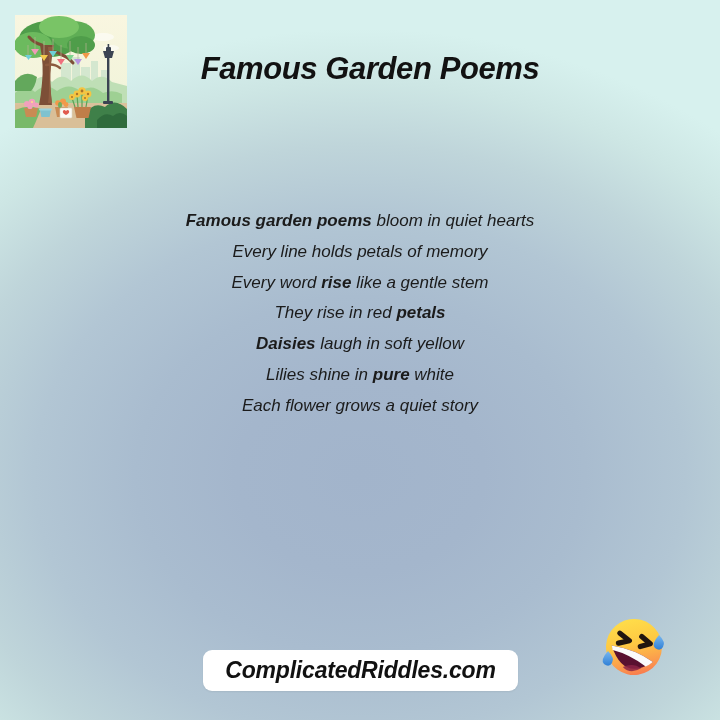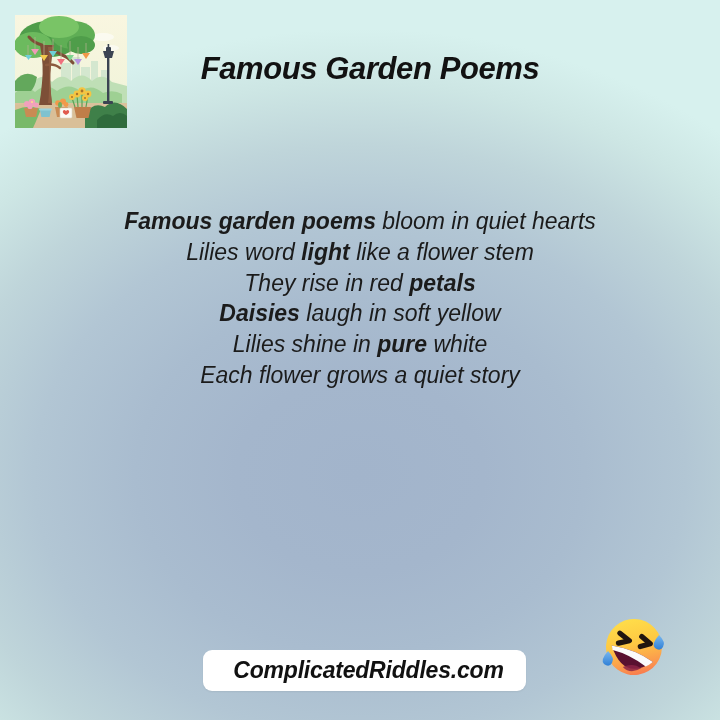--- a/index.html
+++ b/index.html
@@ -58,42 +58,41 @@
     white-space: nowrap;
   }
 
   
   .poem {
     position: absolute;
     left: 0;
     top: 206px;
     width: 720px;
     text-align: center;
-    font-size: 23px;
+    font-size: 17px;
     line-height: 30.8px;
     color: #1b1b1b;
     font-weight: 400;
   }
   .poem .line { white-space: nowrap; }
   .poem b { font-weight: 700; }
 
   
   .footer-pill {
     position: absolute;
     left: 203px;
     top: 650px;
     width: 315px;
     height: 41px;
     background: #ffffff;
     border-radius: 9px;
     display: flex;
     align-items: center;
     justify-content: center;
     box-shadow: 0 1px 2px rgba(0,0,0,0.06);
-    padding-left: 8px;
   }
   .footer-pill span {
     font-size: 23px;
     font-weight: 700;
     color: #111111;
     letter-spacing: -0.2px;
     white-space: nowrap;
   }
 
   
@@ -255,21 +254,22 @@
         <rect x="45" y="93" width="12" height="10" rx="1" fill="#fbfaf5" stroke="#ddd6c6" stroke-width="0.6"></rect>
         <path d="M51 96 q2 -2 3 0 q1 2 -3 4 q-4 -2 -3 -4 q1 -2 3 0 Z" fill="#e05a4e"></path>
       </g>
     </svg>
   </div>
 
   <div class="title">Famous Garden Poems</div>
 
   <div class="poem" id="poem-body">
       <div class="line"><b>Famous garden poems</b><span> bloom in quiet hearts</span></div>
-      <div class="line"><span>Lilies word </span><b>light</b><span> like a flower stem</span></div>
+      <div class="line"><span>Every line holds petals of memory</span></div>
+      <div class="line"><span>Every word </span><b>rise</b><span> like a gentle stem</span></div>
       <div class="line"><span>They rise in red </span><b>petals</b></div>
       <div class="line"><b>Daisies</b><span> laugh in soft yellow</span></div>
       <div class="line"><span>Lilies shine in </span><b>pure</b><span> white</span></div>
       <div class="line"><span>Each flower grows a quiet story</span></div>
     </div>
 
   <div class="footer-pill">
     <span>ComplicatedRiddles.com</span>
   </div>
 

